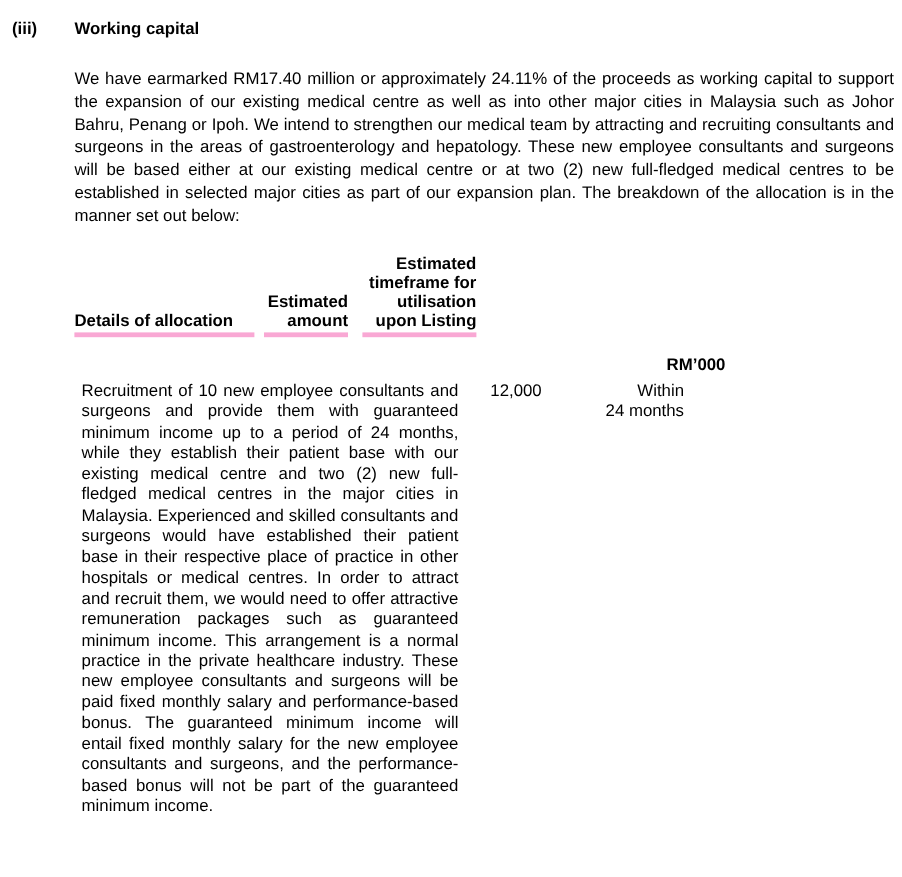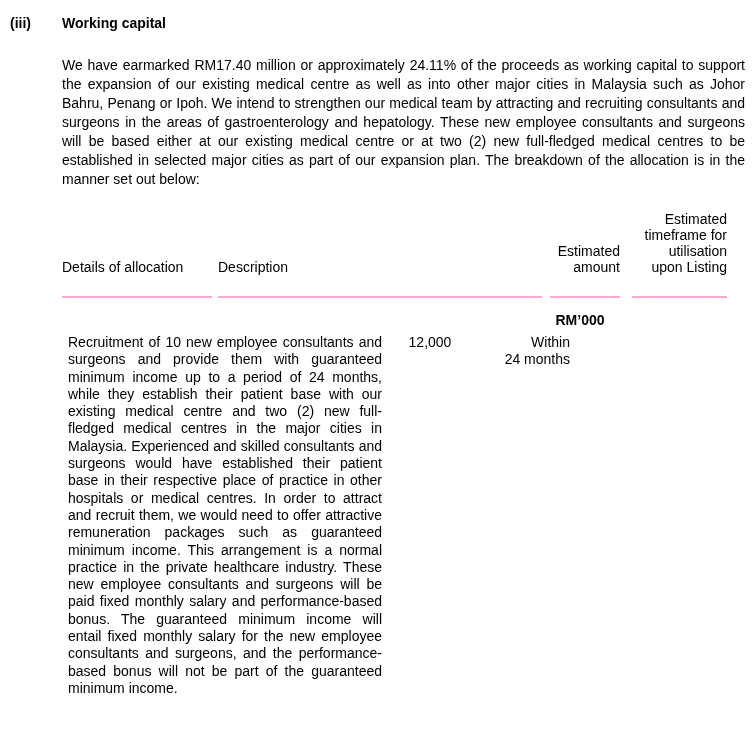--- a/index.html
+++ b/index.html
@@ -19,24 +19,24 @@
     margin: 23px 0 0 52px;
     width: 683px;
     line-height: 19px;
     text-align: justify;
   }
 
   .alloc-table { margin: 22px 0 0 52px; width: 665px; }
 
   .t-head { display: flex; align-items: flex-end; }
   .th {
-    font-weight: normal;
+    font-weight: bold;
     line-height: 16px;
-    border-bottom: 2px solid #f9a8d4;
-    padding-bottom: 21px;
+    border-bottom: 4px solid #f9a8d4;
+    padding-bottom: 2px;
   }
   .c1 { width: 150px; flex: 0 0 150px; }
   .c2 { width: 324px; flex: 0 0 324px; margin-left: 6px; }
   .c3 { width: 70px;  flex: 0 0 70px;  margin-left: 8px; }
   .c4 { width: 95px;  flex: 0 0 95px;  margin-left: 12px; }
   .th.c3, .th.c4 { text-align: right; white-space: pre-line; }
 
   .rm-row { display: flex; margin-top: 14px; }
   .rm-cell { font-weight: bold; text-align: center; padding-right: 10px; }
 
@@ -56,21 +56,20 @@
     <span class="heading-marker">(iii)</span>
     <span>Working capital</span>
   </div>
 
   <p class="intro">We have earmarked RM17.40 million or approximately 24.11% of the proceeds as working capital to support the expansion of our existing medical centre as well as into other major cities in Malaysia such as Johor Bahru, Penang or Ipoh. We intend to strengthen our medical team by attracting and recruiting consultants and surgeons in the areas of gastroenterology and hepatology. These new employee consultants and surgeons will be based either at our existing medical centre or at two (2) new full-fledged medical centres to be established in selected major cities as part of our expansion plan. The breakdown of the allocation is in the manner set out below:</p>
 
   <div class="alloc-table">
 
     <div class="t-head">
       <div class="th c1">Details of allocation</div>
-      <div class="th c2">Description</div>
       <div class="th c3">Estimated
 amount</div>
       <div class="th c4">Estimated
 timeframe for
 utilisation
 upon Listing</div>
     </div>
 
     <div class="rm-row">
       <div class="c1"></div>

